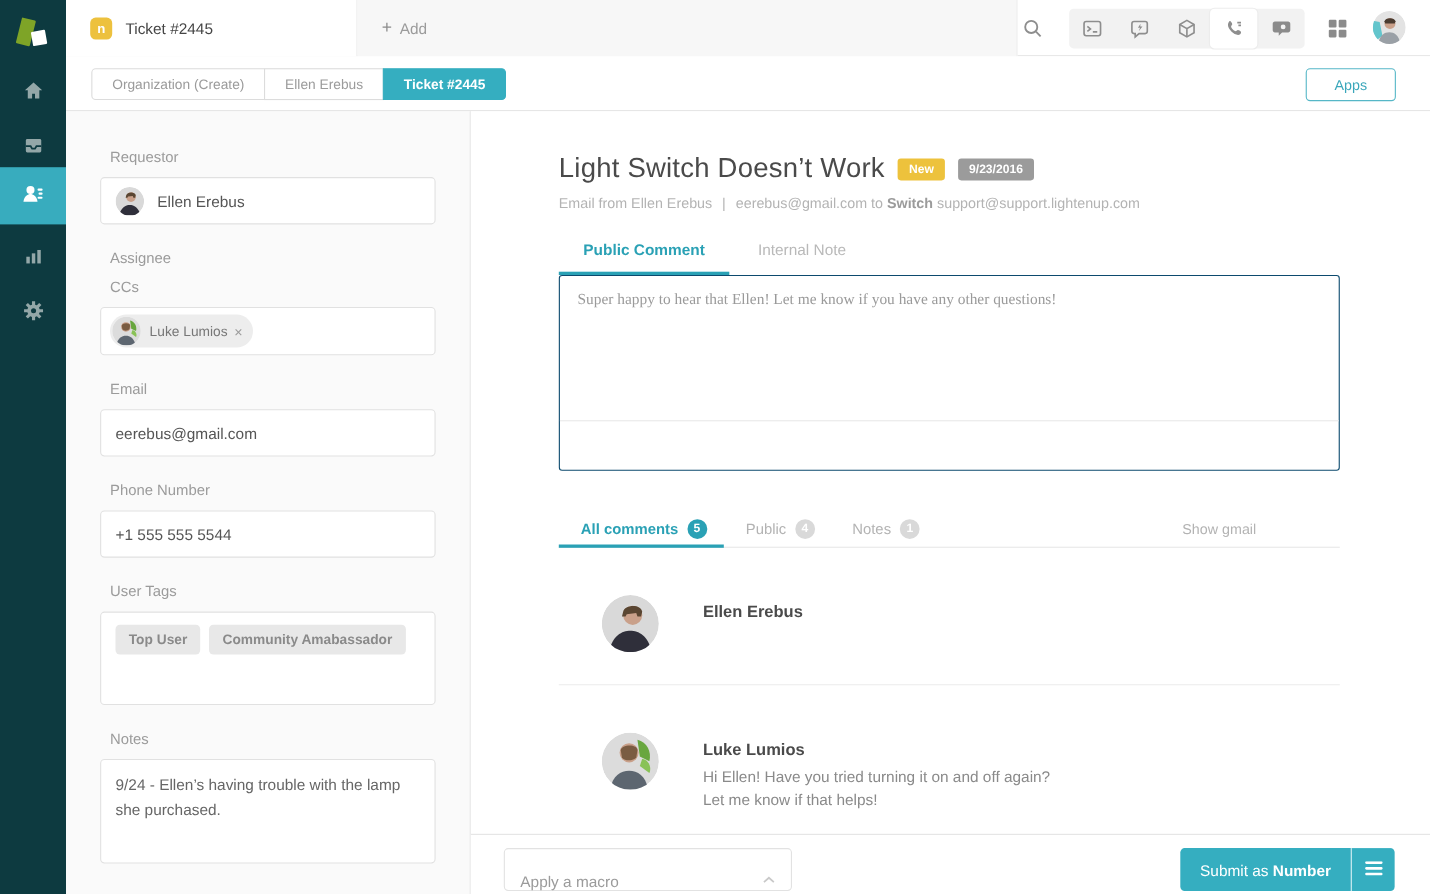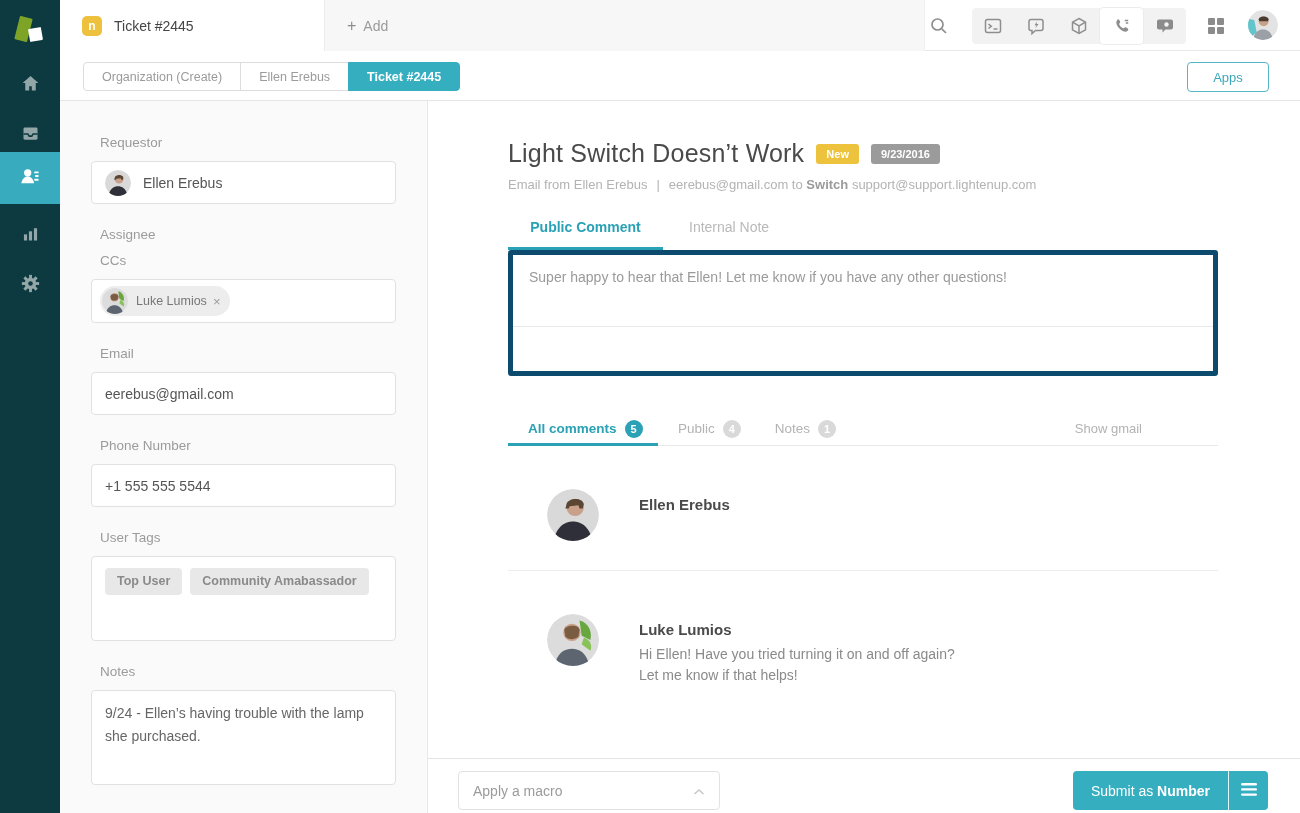--- a/index.html
+++ b/index.html
@@ -62,21 +62,21 @@
   .badge.gray { background:#9b9b9b; }
   .meta { margin-top:9px; font-size:13px; color:#b3b3b3; }
   .meta .sep { margin:0 9px; }
   .meta .strong { font-weight:bold; color:#9b9b9b; }
 
   .editor-tabs { display:flex; margin-top:27px; }
   .etab { font-size:14px; color:#b9b9b9; padding-bottom:12px; border-bottom:3px solid transparent; cursor:pointer; }
   .etab.active { width:155px; text-align:center; color:#2aa1b5; font-weight:bold; border-bottom-color:#2aa1b5; }
   .etab.idle { margin-left:26px; }
 
-  .editor-box { position:relative; width:710px; height:126px; border:5px solid #0c4a6e; border-radius:3px; margin-top:0; cursor:text;}
+  .editor-box { position:relative; width:710px; height:178px; border:1px solid #0c4a6e; border-radius:3px; margin-top:0; cursor:text;font-family:Liberation Serif, serif;}
   .editor-text { padding:14px 16px; font-size:14px; color:#9a9a9a; }
   .editor-divider { position:absolute; left:0; right:0; bottom:44px; height:1px; background:#e9e9e9; }
 
   .ctabs { position:relative; display:flex; align-items:center; margin-top:36px; height:34px; border-bottom:1px solid #e8e8e8; }
   .ctab { display:flex; align-items:center; font-size:13.5px; color:#b3b3b3; cursor:pointer; }
   .ctab .cnt { width:18px; height:18px; border-radius:50%; background:#d9d9d9; color:#fff; font-size:11px; font-weight:bold; display:flex; align-items:center; justify-content:center; margin-left:8px; }
   .ctab.active { position:relative; width:150px; padding-left:20px; color:#2aa1b5; font-weight:bold; height:100%; }
   .ctab.active::after { content:""; position:absolute; left:0; bottom:-1px; width:150px; height:3px; background:#2aa1b5; }
   .ctab.active .cnt { background:#2aa1b5; }
   .ctab.idle { margin-left:20px; }
@@ -84,21 +84,21 @@
   .show-events { margin-left:auto; margin-right:76px; font-size:13px; color:#b3b3b3; cursor:pointer; }
 
   .comment { display:flex; padding:43px 0 29px 39px; }
   .comment .av { width:52px; height:52px; border-radius:50%; overflow:hidden; flex:0 0 auto; margin-right:40px; }
   .comment .author { font-size:15px; font-weight:bold; color:#4a4a4a; margin:7px 0 6px; }
   .comment .line { font-size:14px; color:#8a8a8a; line-height:1.5; }
   .c-divider { border-bottom:1px solid #ededed; width:710px; }
 
   
   .footer-bar { position:absolute; left:428px; top:758px; width:872px; height:55px; background:#fff; border-top:1px solid #e4e4e4; z-index:4;}
-  .macro-select { position:absolute; left:30px; top:12px; width:262px; height:39px; border:1px solid #e2e2e2; border-radius:4px; background:#fff; display:flex; align-items:center; justify-content:space-between; padding:0 14px; cursor:pointer; }
+  .macro-select { position:absolute; left:30px; top:12px; width:262px; height:39px; border:1px solid #e2e2e2; border-radius:4px; background:#fff; display:flex; align-items:flex-end; justify-content:space-between; padding:0 14px; cursor:pointer; }
   .macro-select .ph { font-size:14px; color:#9b9b9b; }
   .submit-group { position:absolute; right:32px; top:12px; height:39px; display:flex; }
   .submit-btn { background:#35aec0; border:none; color:#fff; font-size:14px; padding:0 18px; border-radius:4px 0 0 4px; cursor:pointer; font-family:inherit;}
   .submit-btn b { font-weight:bold; }
   .submit-menu { width:40px; background:#35aec0; border:none; border-left:1px solid rgba(255,255,255,.85); border-radius:0 4px 4px 0; display:flex; align-items:center; justify-content:center; cursor:pointer; }
 </style>
 </head>
 <body>
 
 <div class="app">

